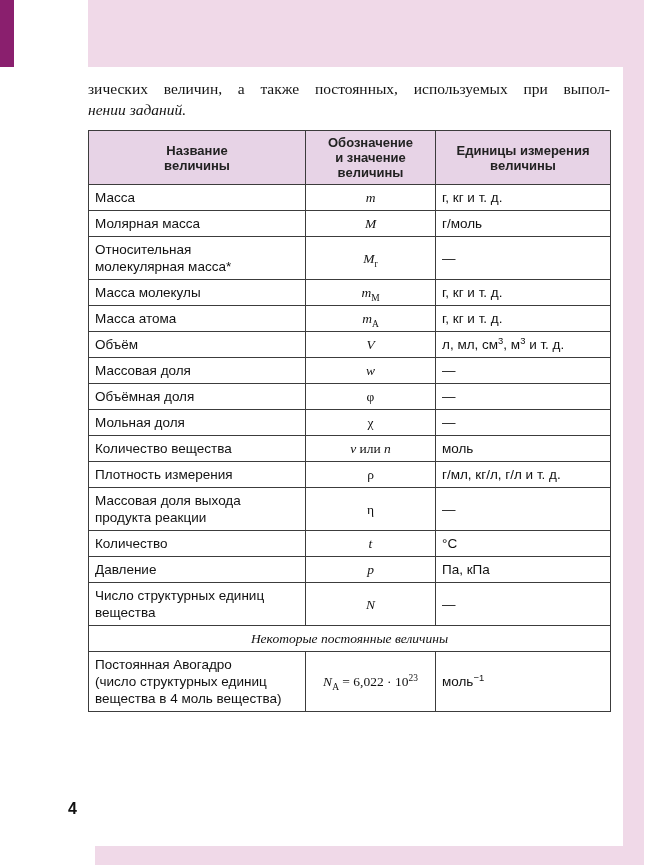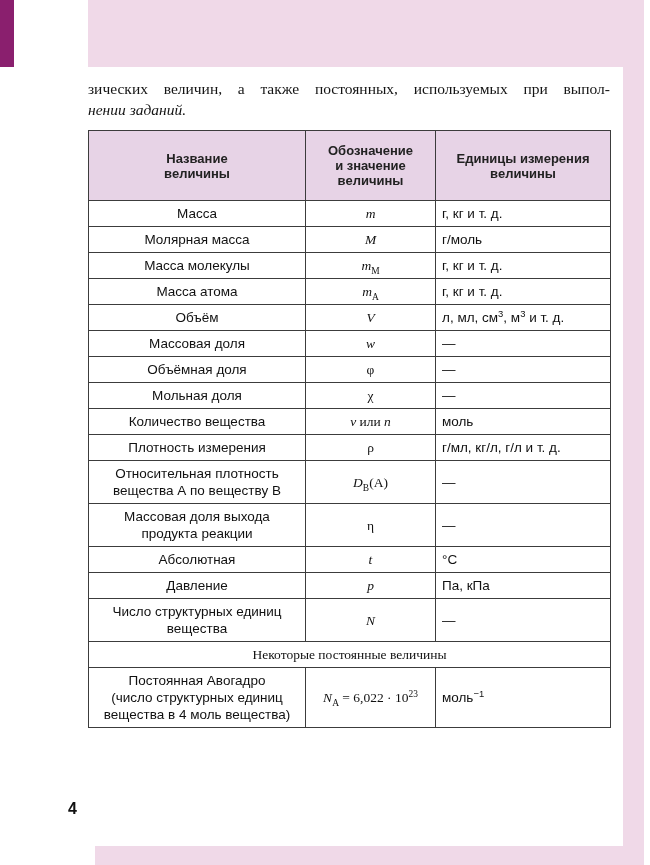--- a/index.html
+++ b/index.html
@@ -18,33 +18,33 @@
   .intro { font-family:"Liberation Serif", serif; font-size:15.5px; line-height:21px; color:#141414; }
   .intro .l1 { display:block; text-align:justify; text-align-last:justify; }
   .intro .l2 { display:block;font-style:italic; }
 
   table.qtable { table-layout:fixed; border-collapse:collapse; width:522px; margin-top:10px; }
   .qtable th, .qtable td { border:1px solid #3c3c3c; }
   .qtable thead th {
     background:var(--table-header-bg,#e7d3e6);
     font-size:13px; font-weight:bold; color:#222222;
     text-align:center; vertical-align:middle;
-    padding:12px 4px; line-height:15px; white-space:pre-line;
+    padding:4px 4px; line-height:15px; white-space:pre-line;
   }
   .qtable td {
     font-size:13.5px; color:#111111; vertical-align:middle;
     padding:4px 6px; line-height:17px;
   }
-  .c-name { text-align:center; white-space:pre-line; }
+  .c-name { white-space:pre-line; }
   .c-sym  { text-align:center; font-family:"Liberation Serif", serif; font-size:14px; white-space:nowrap; }
   .c-sym i { font-style:italic; }
   .c-unit { text-align:left; }
   sub, sup { font-size:0.7em; line-height:0; }
   .section-cell {
-    text-align:center; font-family:"Liberation Serif", serif; 
+    text-align:center; font-family:"Liberation Serif", serif; font-style:italic;
     font-size:14px; padding:4px 6px;
   }
   .pagenum { position:absolute; left:68px; top:800px; font-size:16px; font-weight:bold; color:#111111; }
 </style>
 </head>
 <body>
 
 <div class="canvas">
   <div class="corner-accent"></div>
   <div class="band-top"></div>
@@ -79,20 +79,26 @@
             <td class="c-name">Масса</td>
             <td class="c-sym"><i>m</i></td>
             <td class="c-unit">г, кг  и т. д.</td>
           </tr>
           <tr>
             <td class="c-name">Молярная масса</td>
             <td class="c-sym"><i>M</i></td>
             <td class="c-unit">г/моль</td>
           </tr>
           <tr>
+            <td class="c-name">Относительная
+молекулярная масса*</td>
+            <td class="c-sym"><i>M</i><sub>r</sub></td>
+            <td class="c-unit">—</td>
+          </tr>
+          <tr>
             <td class="c-name">Масса молекулы</td>
             <td class="c-sym"><i>m</i><sub>М</sub></td>
             <td class="c-unit">г, кг  и т. д.</td>
           </tr>
           <tr>
             <td class="c-name">Масса атома</td>
             <td class="c-sym"><i>m</i><sub>А</sub></td>
             <td class="c-unit">г, кг  и т. д.</td>
           </tr>
           <tr>
@@ -119,33 +125,27 @@
             <td class="c-name">Количество вещества</td>
             <td class="c-sym"><i>ν</i> или <i>n</i></td>
             <td class="c-unit">моль</td>
           </tr>
           <tr>
             <td class="c-name">Плотность измерения</td>
             <td class="c-sym">ρ</td>
             <td class="c-unit">г/мл, кг/л, г/л и т. д.</td>
           </tr>
           <tr>
-            <td class="c-name">Относительная плотность
-вещества А по веществу В</td>
-            <td class="c-sym"><i>D</i><sub>В</sub>(А)</td>
-            <td class="c-unit">—</td>
-          </tr>
-          <tr>
             <td class="c-name">Массовая доля выхода
 продукта реакции</td>
             <td class="c-sym">η</td>
             <td class="c-unit">—</td>
           </tr>
           <tr>
-            <td class="c-name">Абсолютная</td>
+            <td class="c-name">Количество</td>
             <td class="c-sym"><i>t</i></td>
             <td class="c-unit">°С</td>
           </tr>
           <tr>
             <td class="c-name">Давление</td>
             <td class="c-sym"><i>p</i></td>
             <td class="c-unit">Па, кПа</td>
           </tr>
           <tr>
             <td class="c-name">Число структурных единиц

